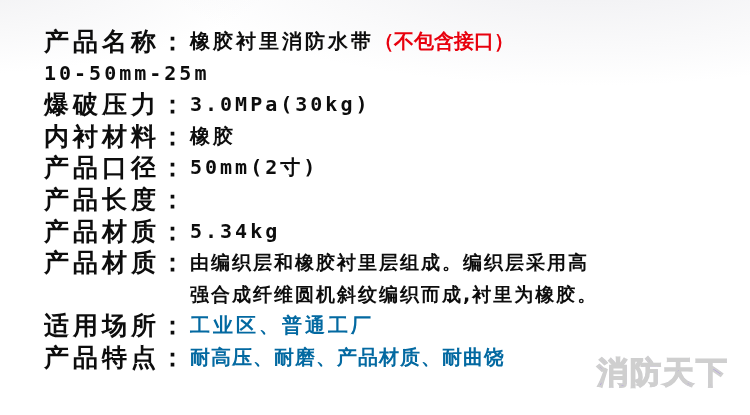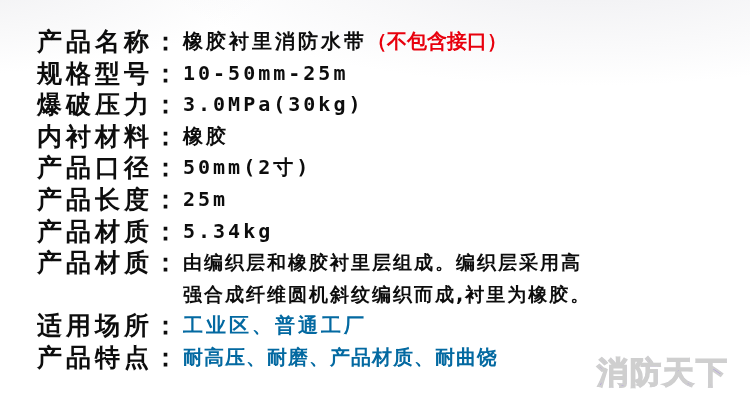--- a/index.html
+++ b/index.html
@@ -12,21 +12,21 @@
     overflow: hidden;
     position: relative;
     font-family: "DejaVu Sans", sans-serif;
     background:
       radial-gradient(620px 180px at 78% -40px, rgba(208,208,216,0.38), rgba(255,255,255,0) 70%),
       radial-gradient(480px 150px at -60px -30px, rgba(214,214,220,0.40), rgba(255,255,255,0) 70%),
       #ffffff;
   }
   .sheet {
     position: absolute;
-    left: 37px;
+    left: 44px;
     top: 26px;
     width: 700px;
   }
   .spec-row {
     display: flex;
     align-items: flex-start;
   }
   .spec-label {
     flex: 0 0 146px;
     width: 146px;
@@ -77,21 +77,20 @@
 <body>
 
 <div class="sheet">
 
   <div class="spec-row">
     <span class="spec-label">产品名称：</span>
     <span class="spec-value v-cn"><span>橡胶衬里消防水带</span><span class="red-tight">（不包含接口）</span></span>
   </div>
 
   <div class="spec-row">
-    <span class="spec-label">规格型号：</span>
     <span class="spec-value v-num">10-50mm-25m</span>
   </div>
 
 
   <div class="spec-row">
     <span class="spec-label">爆破压力：</span>
     <span class="spec-value v-num">3.0MPa(30kg)</span>
   </div>
 
   <div class="spec-row">
@@ -99,21 +98,20 @@
     <span class="spec-value v-cn">橡胶</span>
   </div>
 
   <div class="spec-row">
     <span class="spec-label">产品口径：</span>
     <span class="spec-value v-num">50mm(2寸)</span>
   </div>
 
   <div class="spec-row">
     <span class="spec-label">产品长度：</span>
-    <span class="spec-value v-num">25m</span>
   </div>
 
   <div class="spec-row">
     <span class="spec-label">产品材质：</span>
     <span class="spec-value v-num">5.34kg</span>
   </div>
 
   <div class="spec-row">
     <span class="spec-label">产品材质：</span>
     <span class="spec-value v-para">

